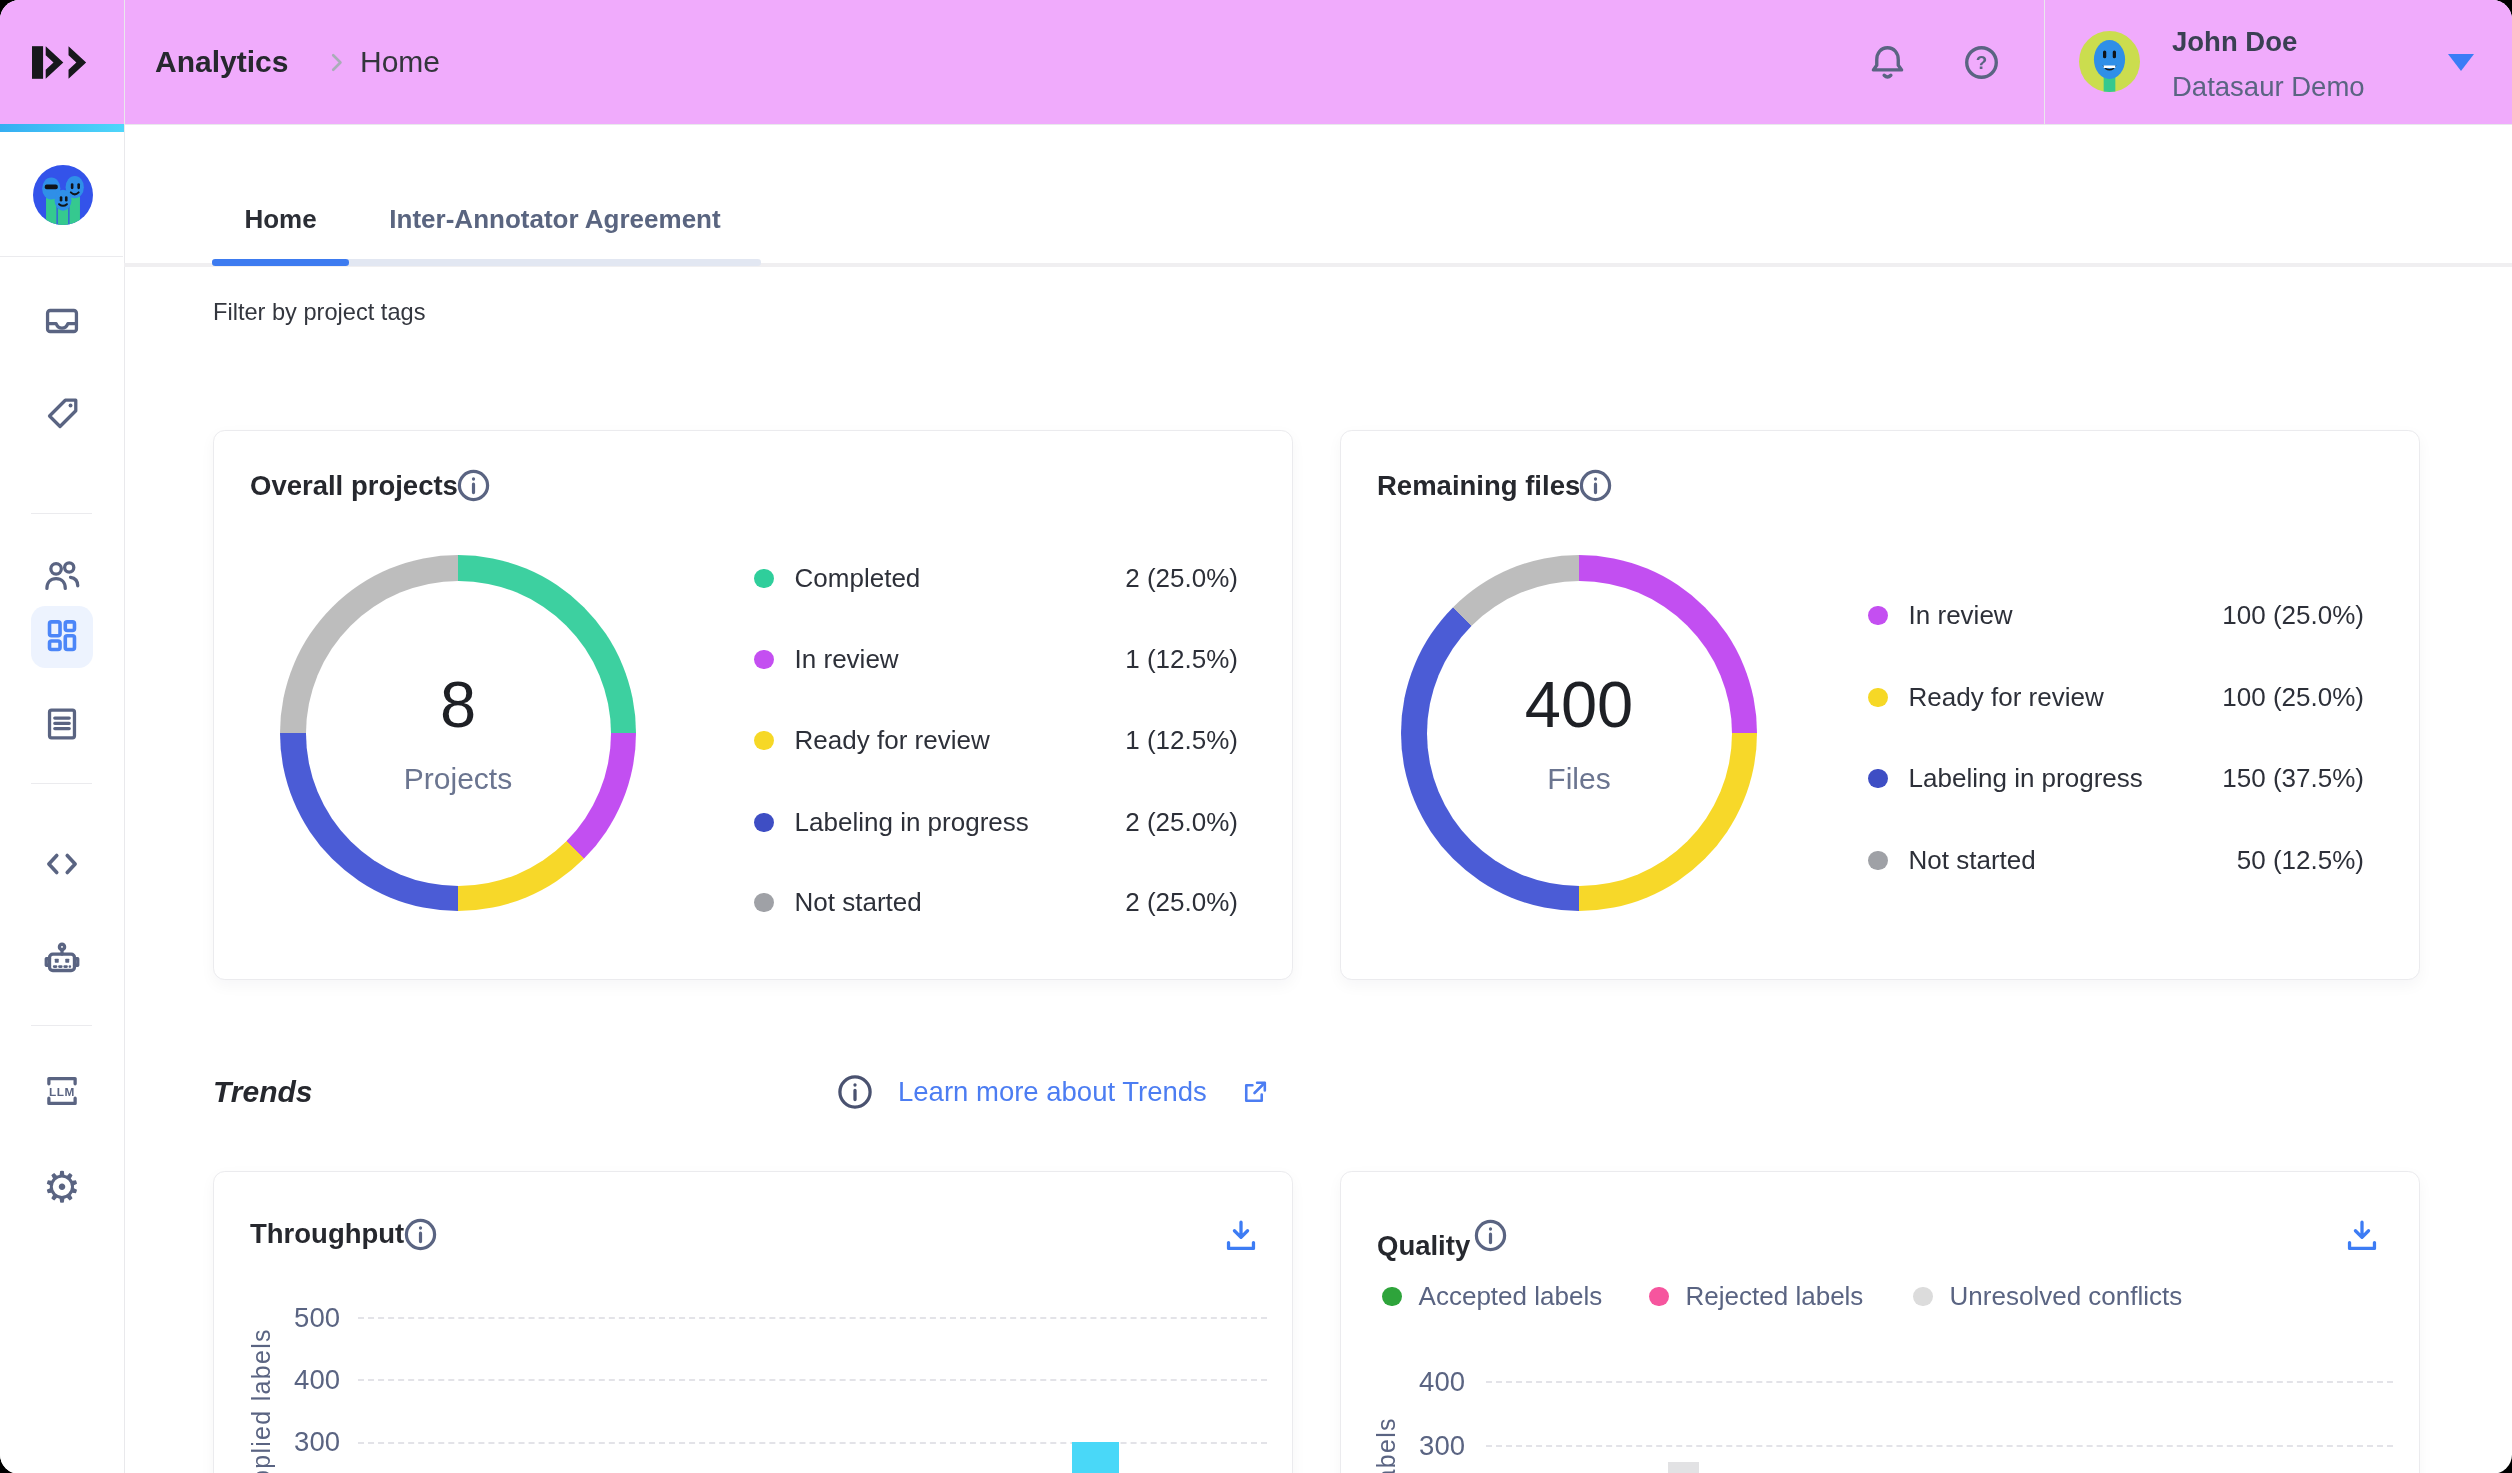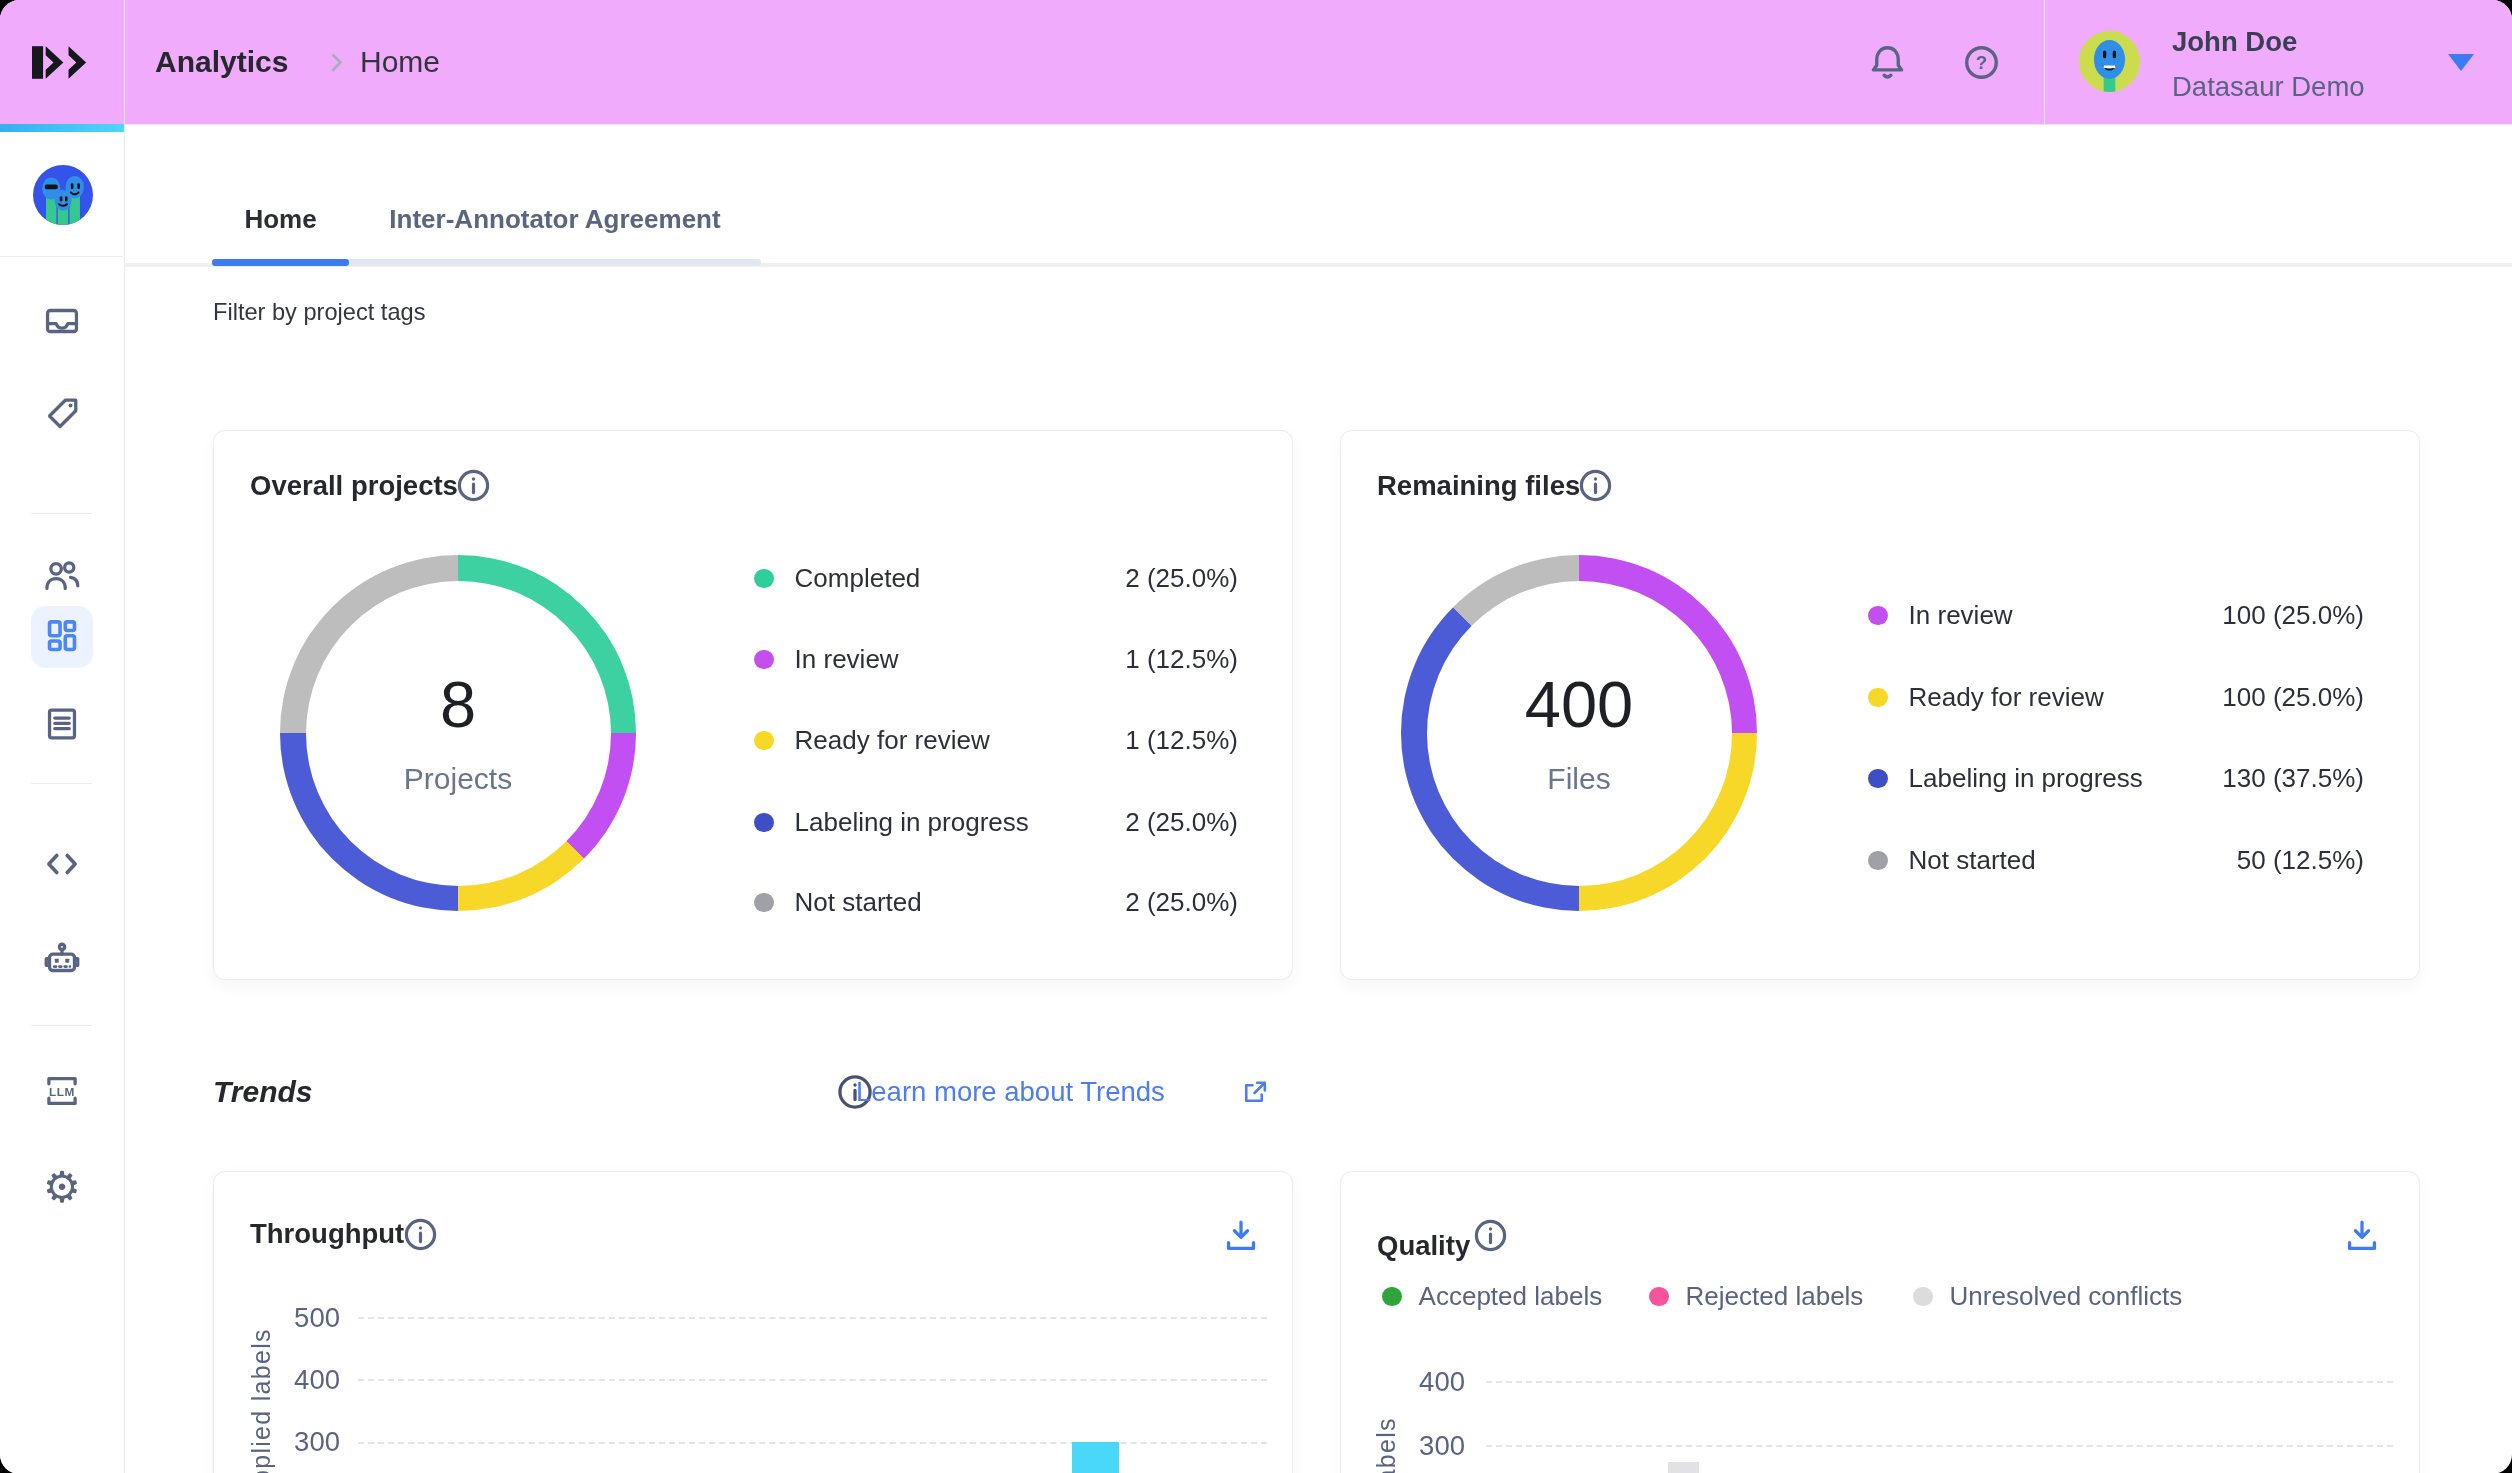--- a/index.html
+++ b/index.html
@@ -328,37 +328,37 @@
       <div class="lrow" style="left:527px;top:251px;">
         <span class="ldot" style="background: rgb(246, 216, 38);"></span>
         <span class="llabel">Ready for review</span>
       </div>
       <div class="lval" style="left:794px;top:251px;width:229px;">100 (25.0%)</div>
 
       <div class="lrow" style="left:527px;top:332px;">
         <span class="ldot" style="background: rgb(62, 78, 196);"></span>
         <span class="llabel">Labeling in progress</span>
       </div>
-      <div class="lval" style="left:794px;top:332px;width:229px;">130 (37.5%)</div>
+      <div class="lval" style="left:794px;top:332px;width:229px;">150 (37.5%)</div>
 
       <div class="lrow" style="left:527px;top:414px;">
         <span class="ldot" style="background: rgb(159, 161, 166);"></span>
         <span class="llabel">Not started</span>
       </div>
       <div class="lval" style="left:794px;top:414px;width:229px;">50 (12.5%)</div>
     </div>
 
     <div class="t trends-h" style="left:213px;top:1077px;font-style:italic;">Trends</div>
     <span class="abs" style="left:834px;top:1071px;">
       <svg width="42" height="42" viewBox="0 0 64 64" fill="none" stroke="#4a5270" stroke-width="5" stroke-linecap="round">
         <circle cx="32" cy="32" r="23"></circle>
           <path d="M32 21 v.5 M32 29.5 v14"></path>
       </svg>
     </span>
-    <div class="t trends-link" style="left:856px;top:1078px;">Learn more about Trends</div>
+    <div class="t trends-link" style="left:898px;top:1078px;">Learn more about Trends</div>
     <span class="abs" style="left:1238px;top:1076px;">
       <svg width="33" height="33" viewBox="0 0 64 64" fill="none" stroke="#4c7df2" stroke-width="5" stroke-linecap="round" stroke-linejoin="round">
         <path d="M28 18 h-12 v30 h30 v-12"></path>
         <path d="M37 13 h15 v15"></path>
         <path d="M51 14 L32 33"></path>
       </svg>
     </span>
 
     <div class="card" style="left:213px;top:1171px;width:1078px;height:445px;">
       <div class="t card-title" style="left:36px;top:48px;">Throughput</div>

